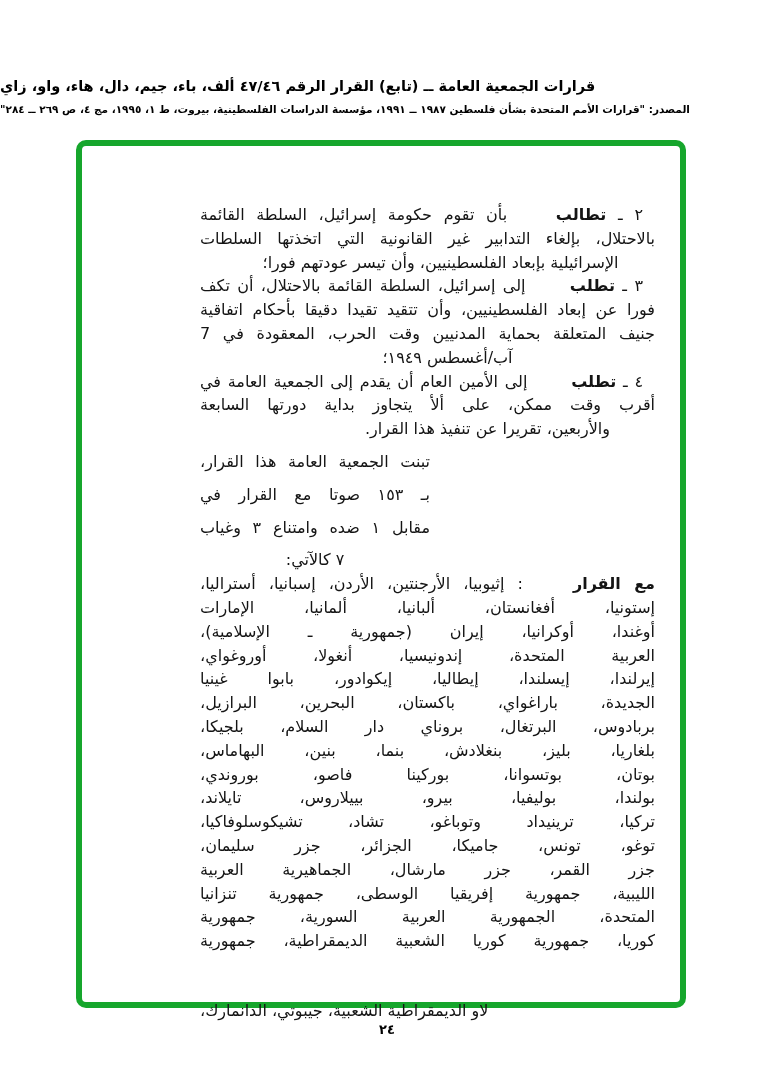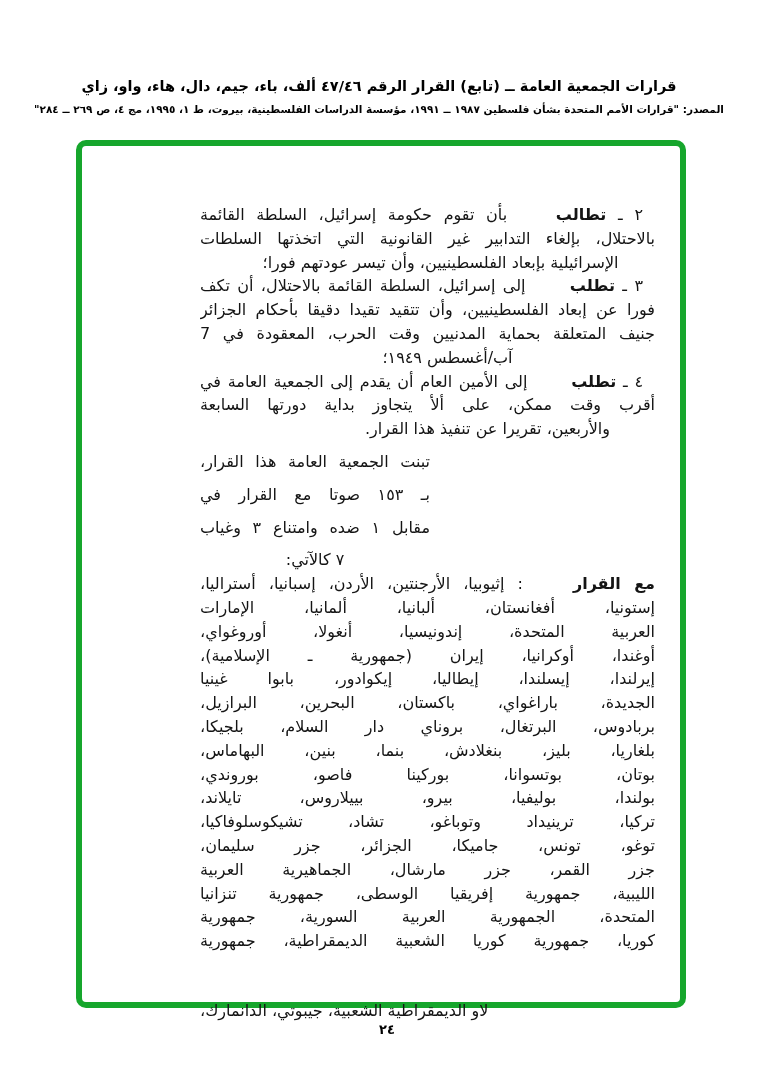--- a/index.html
+++ b/index.html
@@ -1,21 +1,21 @@
 <!DOCTYPE html>
 <html lang="ar"><head>
 <meta charset="utf-8">
 <style>
   html,body{margin:0;padding:0;}
   body{
     width:758px;height:1078px;position:relative;background:#ffffff;
     font-family:"DejaVu Sans", sans-serif;color:#111;
   }
   .hdr{
-    position:absolute;left:0;width:758px;text-align:center;direction:rtl;
+    position:absolute;left:0;width:758px;text-align:left;direction:rtl;
     font-weight:bold;color:#000;
   }
   .hdr.title{top:76px;font-size:14.5px;line-height:20px;}
   .hdr.source{top:101px;font-size:10.5px;line-height:16px;}
   .frame{
     position:absolute;left:76px;top:140px;width:610px;height:868px;
     border:6px solid #16a62c;border-radius:10px;box-sizing:border-box;
     background:#fff;
   }
   .textcol{
@@ -45,34 +45,34 @@
 <div class="hdr title">قرارات الجمعية العامة ــ (تابع) القرار الرقم ٤٧/٤٦ ألف، باء، جيم، دال، هاء، واو، زاي</div>
 <div class="hdr source">المصدر: "قرارات الأمم المتحدة بشأن فلسطين ١٩٨٧ ــ ١٩٩١، مؤسسة الدراسات الفلسطينية، بيروت، ط ١، ١٩٩٥، مج ٤، ص ٢٦٩ ــ ٢٨٤"</div>
 
 <div class="frame"></div>
 
 <div class="textcol" id="textcol">
     <div class="ln ind">٢ ـ <b>تطالب</b> بأن تقوم حكومة إسرائيل، السلطة القائمة</div>
     <div class="ln">بالاحتلال، بإلغاء التدابير غير القانونية التي اتخذتها السلطات</div>
     <div class="ln ctr ctr1">الإسرائيلية بإبعاد الفلسطينيين، وأن تيسر عودتهم فورا؛</div>
     <div class="ln ind">٣ ـ <b>تطلب</b> إلى إسرائيل، السلطة القائمة بالاحتلال، أن تكف</div>
-    <div class="ln">فورا عن إبعاد الفلسطينيين، وأن تتقيد تقيدا دقيقا بأحكام الجزائر</div>
+    <div class="ln">فورا عن إبعاد الفلسطينيين، وأن تتقيد تقيدا دقيقا بأحكام اتفاقية</div>
     <div class="ln">جنيف المتعلقة بحماية المدنيين وقت الحرب، المعقودة في 7</div>
     <div class="ln ctr ctr2">آب/أغسطس ١٩٤٩؛</div>
     <div class="ln ind">٤ ـ <b>تطلب</b> إلى الأمين العام أن يقدم إلى الجمعية العامة في</div>
     <div class="ln">أقرب وقت ممكن، على ألأ يتجاوز بداية دورتها السابعة</div>
     <div class="ln ctr ctr3">والأربعين، تقريرا عن تنفيذ هذا القرار.</div>
     <div class="ln nar">تبنت الجمعية العامة هذا القرار،</div>
     <div class="ln nar">بـ ١٥٣ صوتا مع القرار في</div>
     <div class="ln nar">مقابل ١ ضده وامتناع ٣ وغياب</div>
     <div class="ln nar ctr">٧ كالآتي:</div>
     <div class="ln"><b>مع القرار</b> : إثيوبيا، الأرجنتين، الأردن، إسبانيا، أستراليا،</div>
     <div class="ln">إستونيا، أفغانستان، ألبانيا، ألمانيا، الإمارات</div>
+    <div class="ln">أوغندا، أوكرانيا، إيران (جمهورية ـ الإسلامية)،</div>
     <div class="ln">العربية المتحدة، إندونيسيا، أنغولا، أوروغواي،</div>
-    <div class="ln">أوغندا، أوكرانيا، إيران (جمهورية ـ الإسلامية)،</div>
     <div class="ln">إيرلندا، إيسلندا، إيطاليا، إيكوادور، بابوا غينيا</div>
     <div class="ln">الجديدة، باراغواي، باكستان، البحرين، البرازيل،</div>
     <div class="ln">بربادوس، البرتغال، بروناي دار السلام، بلجيكا،</div>
     <div class="ln">بلغاريا، بليز، بنغلادش، بنما، بنين، البهاماس،</div>
     <div class="ln">بوتان، بوتسوانا، بوركينا فاصو، بوروندي،</div>
     <div class="ln">بولندا، بوليفيا، بيرو، بييلاروس، تايلاند،</div>
     <div class="ln">تركيا، ترينيداد وتوباغو، تشاد، تشيكوسلوفاكيا،</div>
     <div class="ln">توغو، تونس، جاميكا، الجزائر، جزر سليمان،</div>
     <div class="ln">جزر القمر، جزر مارشال، الجماهيرية العربية</div>
     <div class="ln">الليبية، جمهورية إفريقيا الوسطى، جمهورية تنزانيا</div>

